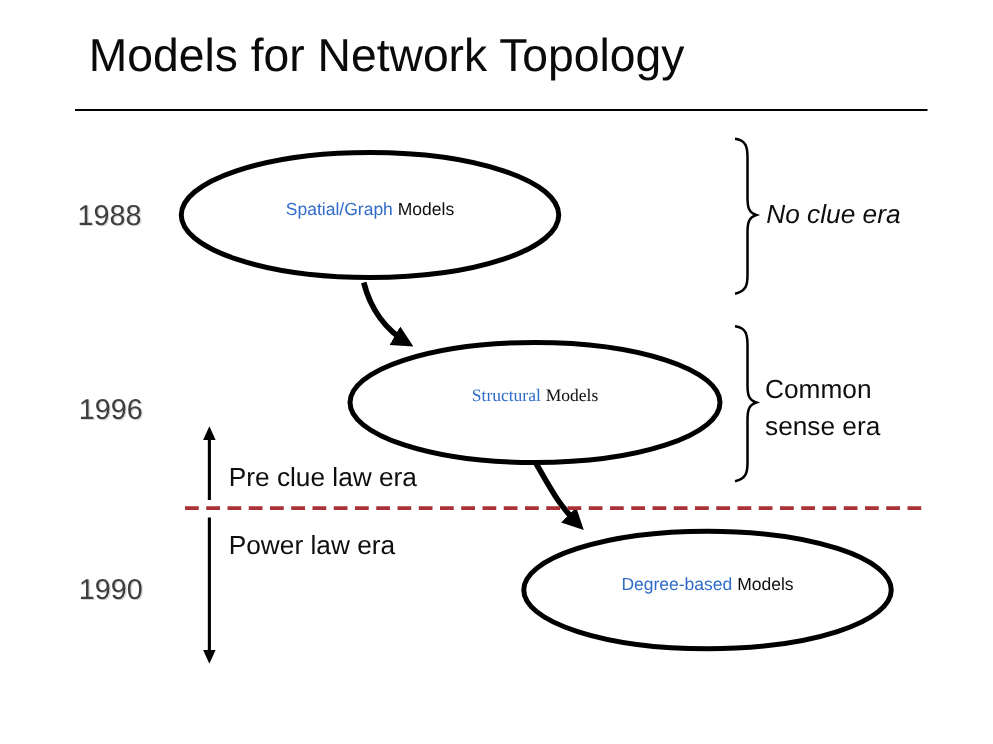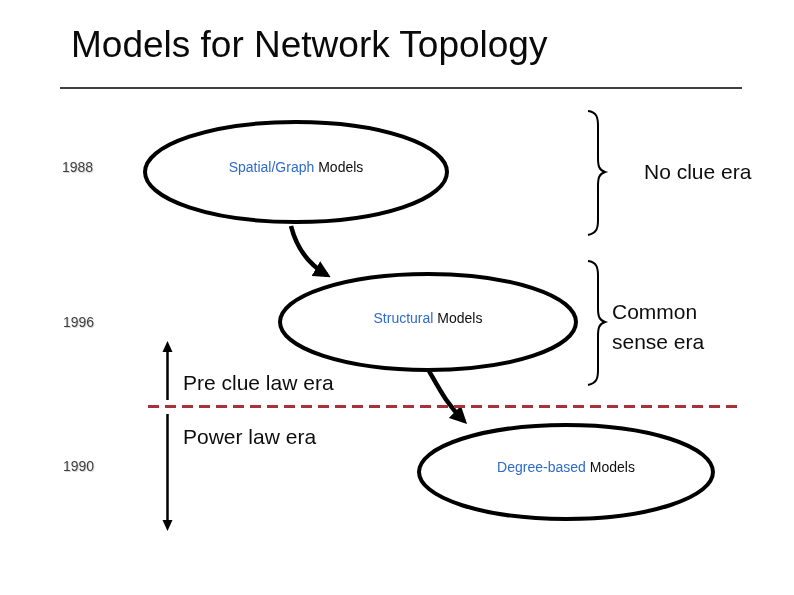--- a/index.html
+++ b/index.html
@@ -16,37 +16,37 @@
     overflow:hidden;
   }
   .slide{position:relative;width:742px;height:595px;background:#fff;}
   svg.layer{position:absolute;left:0;top:0;width:794px;height:595px;}
   .txt{position:absolute;white-space:nowrap;color:#0e0e0e;}
   .title{
     left:71px;top:24px;
     font-size:37px;color:#0a0a0a;
   }
   .year{
-    font-size:14px;color:var(--year-gray);
+    font-size:23px;color:var(--year-gray);
     text-shadow:1px 1px 0 #d8d8d8;
   }
   .year-1988{left:62px;top:159px;}
   .year-1996{left:63px;top:314px;}
   .year-1999{left:63px;top:458px;}
   .node-label{
     position:absolute;text-align:center;
     font-size:14px;color:#0e0e0e;
   }
   .node-label .hl{color:var(--accent-blue);}
   .node-label .rest{margin-left:0.28em;}
   .node-1{left:146px;top:159px;width:300px;}
-  .node-2{left:281px;top:310px;width:294px;}
+  .node-2{left:281px;top:310px;width:294px;font-family:Liberation Serif, serif;}
   .node-3{left:420px;top:459px;width:292px;}
   .era{font-size:21px;}
-  .era-no-clue{left:644px;top:160px;}
+  .era-no-clue{left:613px;top:160px;font-style:italic;}
   .era-common{left:612px;top:297px;line-height:30px;white-space:normal;width:150px;}
   .era-pre{left:183px;top:371px;}
   .era-power{left:183px;top:425px;}
   .shape{fill:none;stroke:var(--ink);}
   .ellipse{stroke-width:4;}
   .arrow-path{stroke-width:4.5;}
   .tline{stroke-width:2.5;}
   .brace{stroke-width:2;}
   .dash{stroke:var(--divider-red);stroke-width:3;stroke-dasharray:11 6;}
   .rule{stroke:var(--ink);stroke-width:1.5;}

